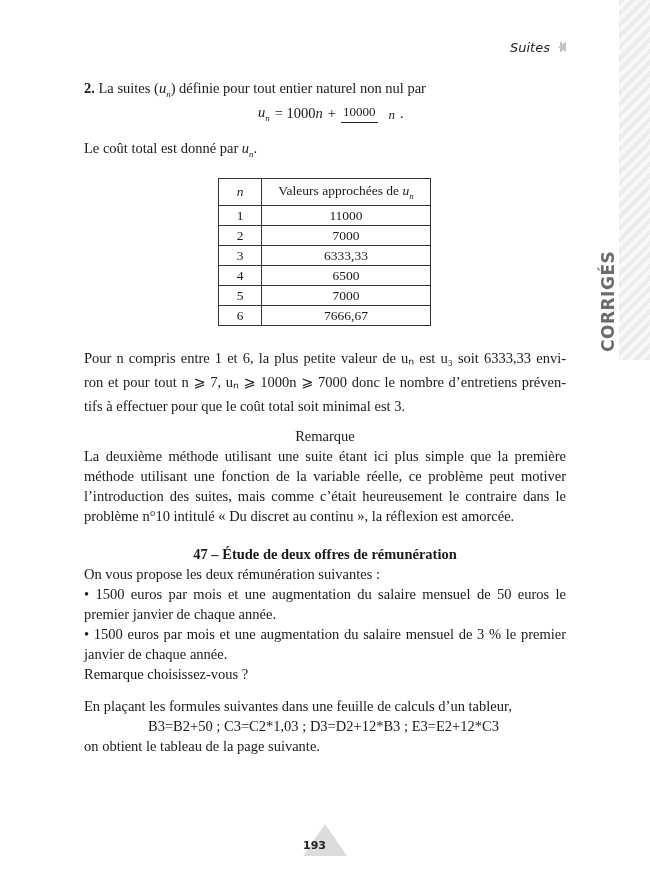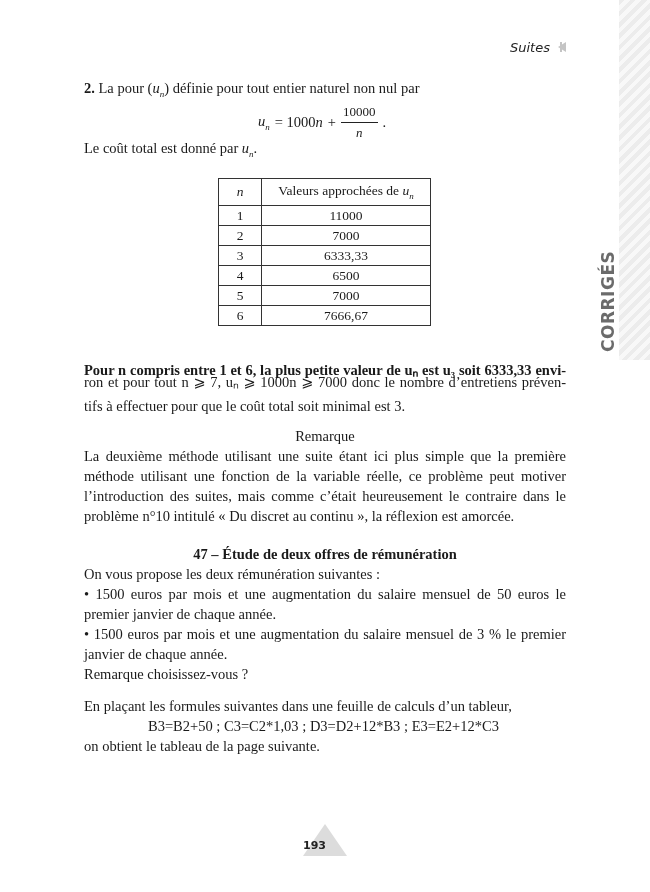--- a/index.html
+++ b/index.html
@@ -11,21 +11,21 @@
                 font-family:"DejaVu Sans", sans-serif; font-weight:bold; font-size:17px; color:#6b6b6b; letter-spacing:0.5px; }
   .header { position:absolute; right:84px; top:40px; font-family:"DejaVu Sans", sans-serif; font-style:italic;
             font-size:13px; color:#222; display:flex; align-items:center; gap:8px; }
   .tri-left { width:0; height:0; border-top:5px solid transparent; border-bottom:5px solid transparent;
               border-right:8px solid #c4c4c4; display:inline-block; }
   .tri-bar { width:2px; height:10px; background:#c4c4c4; display:inline-block; margin-left:-6px; }
   .txt { position:absolute; left:84px; width:482px; font-size:14.5px; line-height:20px; text-align:justify; }
   .i { font-style:italic; }
   sub { font-size:9px; }
   .formula { position:absolute; left:258px; top:104px; font-size:14.5px; display:flex; align-items:center; gap:5px; }
-  .frac { display:inline-flex; flex-direction:column; align-items:center; font-size:13px; }
+  .frac { display:inline-flex; flex-direction:row; align-items:center; font-size:13px;gap:11px; }
   .frac .num { border-bottom:1px solid #222; padding:0 2px 2px; }
   .frac .den { padding-top:2px; font-style:italic; }
   table { position:absolute; left:218px; top:178px; border-collapse:collapse; font-size:13.5px; }
   td, th { border:1px solid #333; padding:0; height:19px; text-align:center; font-weight:normal; }
   th { height:26px; }
   .c1 { width:42px; } .c2 { width:168px; }
   .center { text-align:center; }
   .bold { font-weight:bold;text-align:center; }
   .pagenum { position:absolute; left:303px; top:824px; width:0; height:0;
              border-left:22px solid transparent; border-right:22px solid transparent; border-bottom:32px solid #dcdcdc; }
@@ -37,21 +37,21 @@
 
 <div class="strip"></div>
 <div class="side-label">CORRIGÉS</div>
 
 <div class="header">
   <span>Suites</span>
   <span><span class="tri-left"></span><span class="tri-bar"></span></span>
 </div>
 
 <div class="txt" style="top:78px;">
-  <span class="bold">2.</span><span> La pour (</span><span class="i">u</span><sub class="i">n</sub><span>) définie pour tout entier naturel non nul par</span>
+  <span class="bold">2.</span><span> La suites (</span><span class="i">u</span><sub class="i">n</sub><span>) définie pour tout entier naturel non nul par</span>
 </div>
 
 <div class="formula">
   <span><span class="i">u</span><sub class="i">n</sub></span>
   <span>= 1000</span>
     <span class="i" style="margin-left:-5px">n</span>
   <span>+</span>
   <span class="frac">
     <span class="num">10000</span>
     <span class="den">n</span>
@@ -89,21 +89,21 @@
         <td>5</td>
         <td>7000</td>
       </tr>
   <tr>
         <td>6</td>
         <td>7666,67</td>
       </tr>
 </tbody>
   </table>
 
-<div class="txt" style="top:358px; line-height:24px; text-align-last:justify;font-weight:bold;">Pour n compris entre 1 et 6, la plus petite valeur de uₙ est u₃ soit 6333,33 envi-</div>
+<div class="txt" style="top:346px; line-height:24px; text-align-last:justify;">Pour n compris entre 1 et 6, la plus petite valeur de uₙ est u₃ soit 6333,33 envi-</div>
 <div class="txt" style="top:370px; line-height:24px; text-align-last:justify;">ron et pour tout n ⩾ 7, uₙ ⩾ 1000n ⩾ 7000 donc le nombre d’entretiens préven-</div>
 <div class="txt" style="top:394px; line-height:24px;">tifs à effectuer pour que le coût total soit minimal est 3.</div>
 
 <div class="txt center" style="top:426px;">Remarque</div>
 <div class="txt" style="top:446px;">La deuxième méthode utilisant une suite étant ici plus simple que la première méthode utilisant une fonction de la variable réelle, ce problème peut motiver l’introduction des suites, mais comme c’était heureusement le contraire dans le problème n°10 intitulé « Du discret au continu », la réflexion est amorcée.</div>
 
 <div class="txt center bold" style="top:544px;">47 – Étude de deux offres de rémunération</div>
 <div class="txt" style="top:564px;">On vous propose les deux rémunération suivantes :</div>
 <div class="txt" style="top:584px;">• 1500 euros par mois et une augmentation du salaire mensuel de 50 euros le premier janvier de chaque année.</div>
 <div class="txt" style="top:624px;">• 1500 euros par mois et une augmentation du salaire mensuel de 3 % le premier janvier de chaque année.</div>

